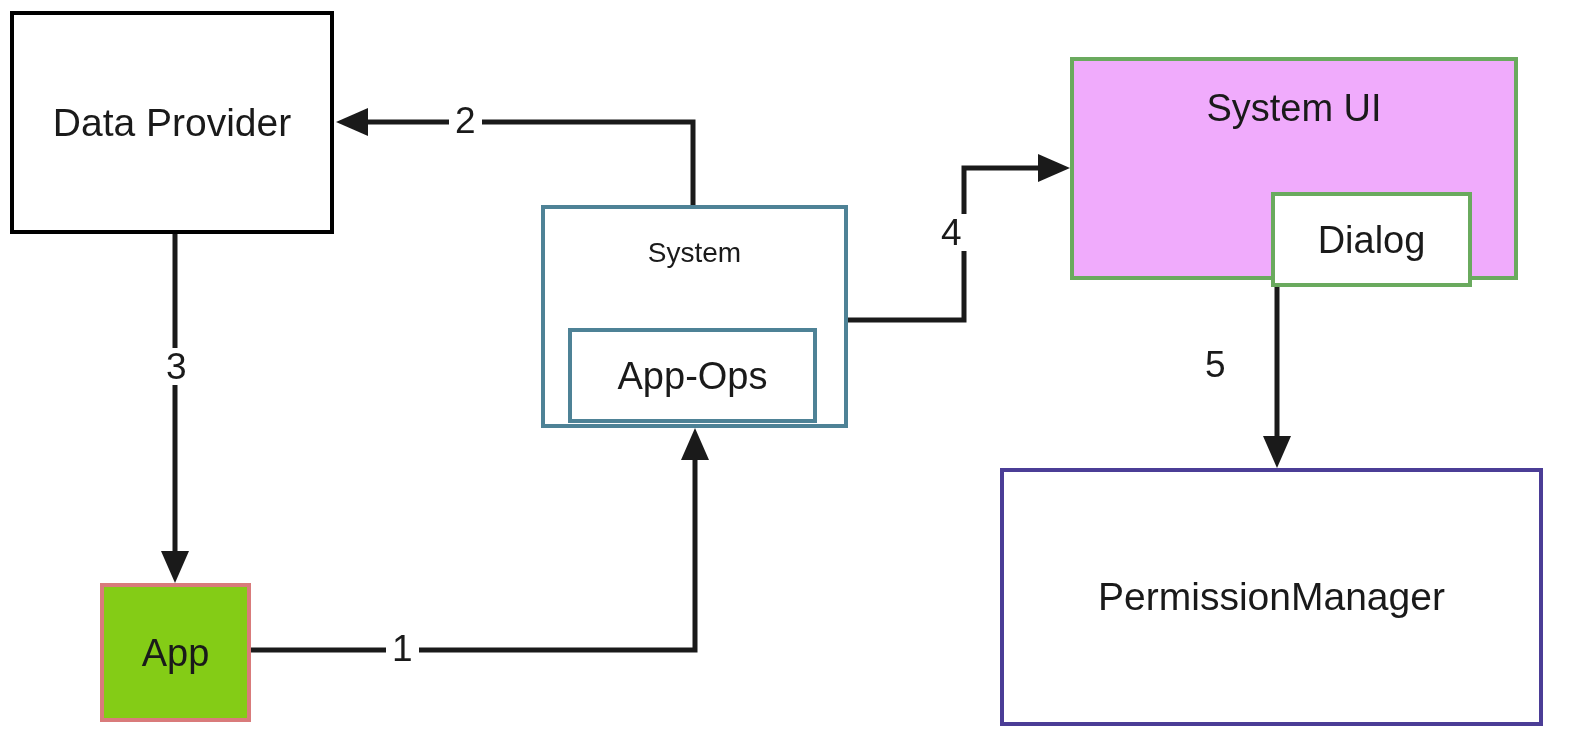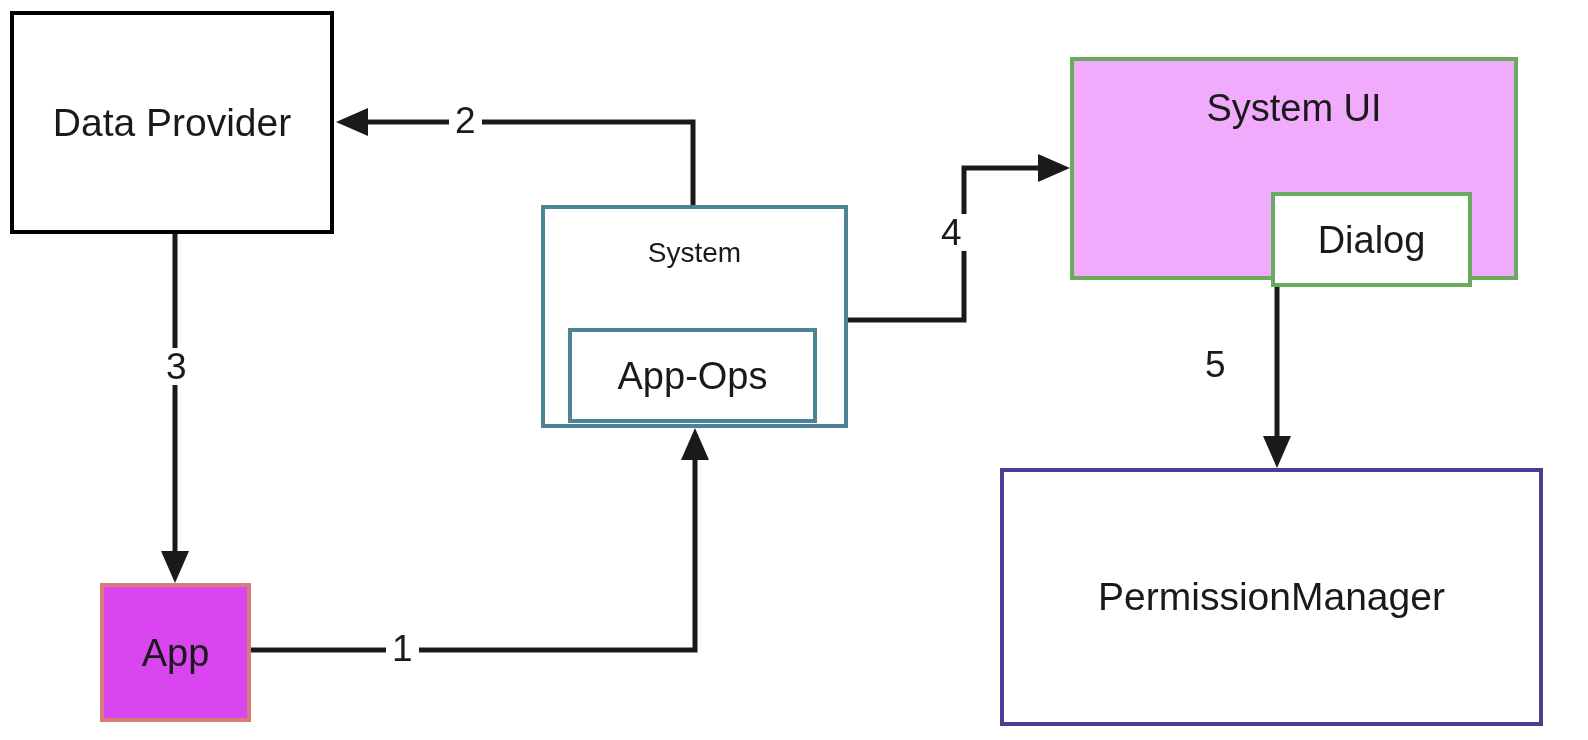--- a/index.html
+++ b/index.html
@@ -175,21 +175,21 @@
   </div>
 
   <div class="node" id="node-system-ui" style="left: 1070px; top: 57px; width: 448px; height: 223px; border-color: rgb(106, 170, 94); background: #f0abfc;">
     <span class="node-label">System UI</span>
   </div>
 
   <div class="node" id="node-dialog" style="left: 1271px; top: 152px; width: 201px; height: 95px; border-color: rgb(106, 170, 94); background: rgb(255, 255, 255); margin-top: 40px;">
     <span class="node-label">Dialog</span>
   </div>
 
-  <div class="node" id="node-app" style="left: 100px; top: 583px; width: 151px; height: 139px; border-color: rgb(217, 123, 123); background: #d946ef;">
+  <div class="node" id="node-app" style="left: 100px; top: 583px; width: 151px; height: 139px; border-color: rgb(217, 123, 123); background: #84cc16;">
     <span class="node-label">App</span>
   </div>
 
   <div class="node" id="node-permission-manager" style="left: 1000px; top: 468px; width: 543px; height: 258px; border-color: rgb(75, 61, 150); background: rgb(255, 255, 255);">
     <span class="node-label">PermissionManager</span>
   </div>
 
 </div>
 
 </body></html>

